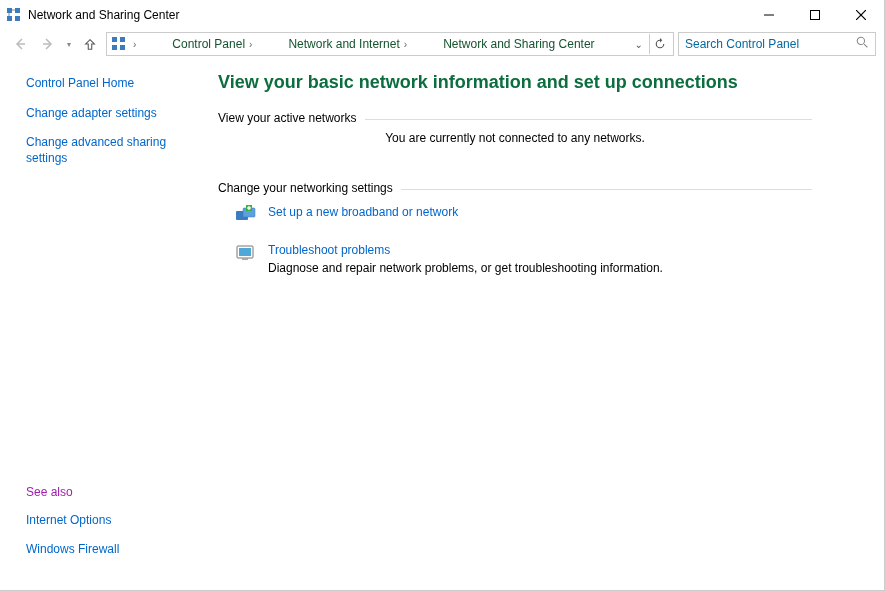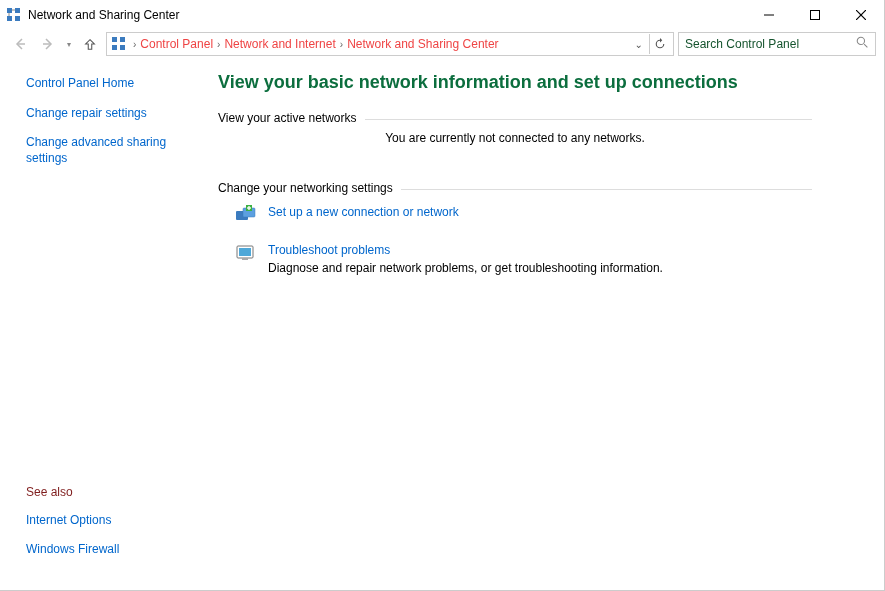--- a/index.html
+++ b/index.html
@@ -67,21 +67,21 @@
     align-items: center;
     padding: 0 4px 0 4px;
     min-width: 0;
   }
   .addr-icon {
     width: 16px; height: 16px;
     display: inline-flex; align-items:center; justify-content:center;
     margin-right: 2px;
   }
   .addr-sep { color: #666; padding: 0 4px; font-size: 10px; }
-  .addr-part { color: #ef4444; white-space: nowrap; }
+  .addr-part { color: #14532d; white-space: nowrap; margin-left: 32px; }
   .addr-right {
     margin-left: auto;
     display: flex; align-items: center; gap: 4px;
   }
   .addr-down { color: #555; font-size: 10px; padding:0 2px;}
   .addr-refresh {
     width: 20px; height:20px;
     border-left: 1px solid #ccc;
     display:flex;align-items:center;justify-content:center;
     color:#555;
@@ -89,41 +89,41 @@
   .searchbox {
     width: 198px;
     height: 24px;
     border: 1px solid #ccc;
     display: flex;
     align-items: center;
     padding: 0 6px;
     color: #777;
     position: relative;
   }
-  .searchbox .placeholder { flex:1; font-style: normal; color:#14532d;}
+  .searchbox .placeholder { flex:1; font-style: normal; color:#0369a1;}
   .searchbox .mag { color:#888; }
   .content {
     display: flex;
     height: calc(100% - 58px);
   }
   .sidebar {
     width: 210px;
     padding: 18px 10px 18px 26px;
     display: flex;
     flex-direction: column;
   }
   .side-link {
     color: #0066cc;
     margin-bottom: 14px;
     line-height: 1.3;
     cursor: pointer;
   }
   .side-spacer { flex: 1; }
   .seealso-head {
-    color: #7f1d1d;
+    color: #a21caf;
     margin-bottom: 14px;
   }
   .main {
     flex: 1;
     padding: 14px 72px 14px 8px;
   }
   .page-title {
     color: #0a5a1a;
     color: #1a6b4d;
     font-size: 18px;
@@ -262,21 +262,21 @@
           <line x1="10" y1="10" x2="14" y2="14" stroke="#888" stroke-width="1.3"></line>
         </svg>
     </span>
   </div>
 </div>
 
 <div class="content">
 
   <div class="sidebar">
     <div class="side-link">Control Panel Home</div>
-    <div class="side-link">Change repair settings</div>
+    <div class="side-link">Change adapter settings</div>
     <div class="side-link">Change advanced sharing settings</div>
     <div class="side-spacer"></div>
     <div class="seealso-head">See also</div>
     <div class="side-link">Internet Options</div>
     <div class="side-link">Windows Firewall</div>
   </div>
 
   <div class="main">
     <h1 class="page-title">View your basic network information and set up connections</h1>
 
@@ -295,21 +295,21 @@
       <div class="task-icon">
         <svg width="24" height="20" viewBox="0 0 24 20">
           <rect x="2" y="6" width="12" height="9" rx="1" fill="#3b7bbf"></rect>
           <rect x="9" y="3" width="12" height="9" rx="1" fill="#5ca0e0" stroke="#3b7bbf" stroke-width="0.5"></rect>
           <rect x="12" y="0" width="6" height="6" fill="#3cb043"></rect>
           <line x1="15" y1="1" x2="15" y2="5" stroke="#fff" stroke-width="1.3"></line>
           <line x1="13" y1="3" x2="17" y2="3" stroke="#fff" stroke-width="1.3"></line>
         </svg>
       </div>
       <div>
-        <span class="task-link">Set up a new connection or network</span>
+        <span class="task-link">Set up a new broadband or network</span>
       </div>
     </div>
 
     <div class="task">
       <div class="task-icon">
         <svg width="24" height="20" viewBox="0 0 24 20">
           <rect x="3" y="3" width="16" height="12" rx="1" fill="#fff" stroke="#777" stroke-width="1"></rect>
           <rect x="5" y="5" width="12" height="8" fill="#4fa8d8"></rect>
           <rect x="8" y="15" width="6" height="2" fill="#aaa"></rect>
         </svg>

